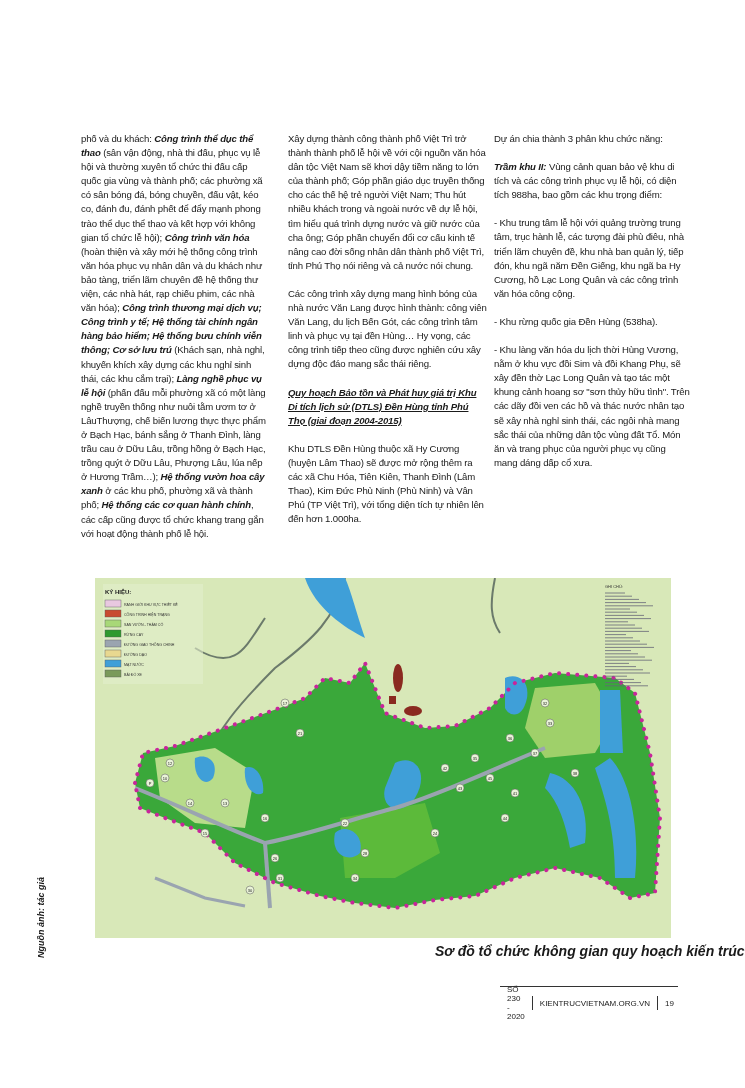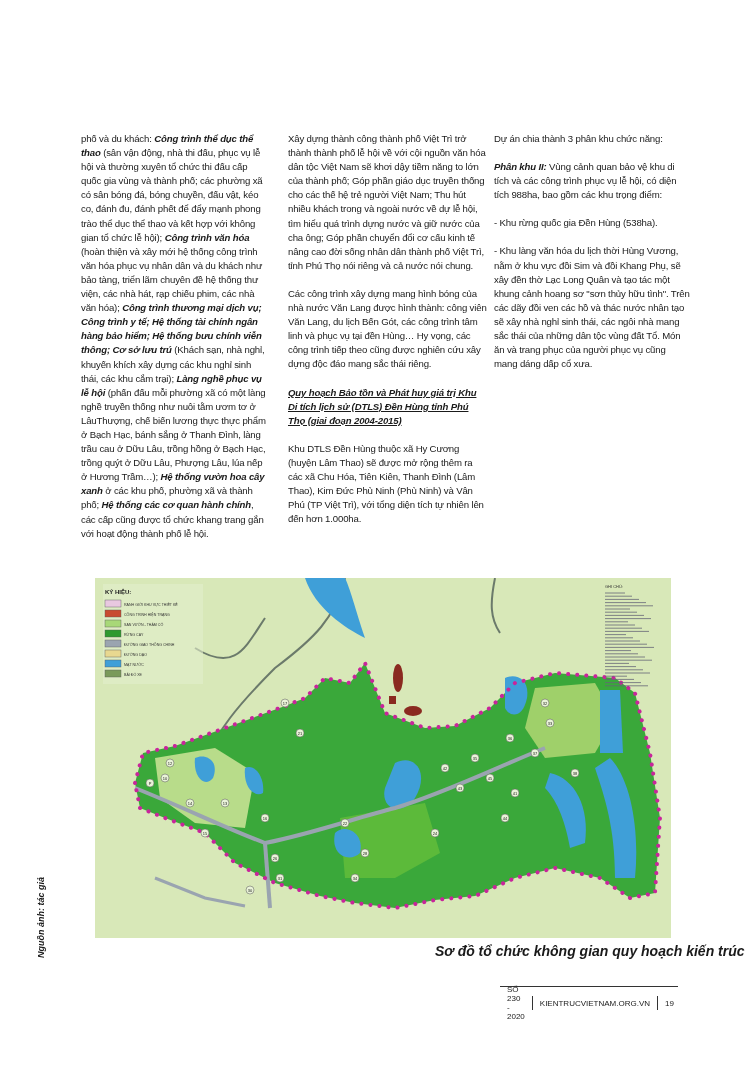--- a/index.html
+++ b/index.html
@@ -33,21 +33,22 @@
 
 <div class="col c2">
   <p>Xây dựng thành công thành phố Việt Trì trở thành thành phố lễ hội về với cội nguồn văn hóa dân tộc Việt Nam sẽ khơi dậy tiềm năng to lớn của thành phố; Góp phần giáo dục truyền thống cho các thế hệ trẻ người Việt Nam; Thu hút nhiều khách trong và ngoài nước về dự lễ hội, tìm hiểu quá trình dựng nước và giữ nước của cha ông; Góp phần chuyển đổi cơ cấu kinh tế nâng cao đời sống nhân dân thành phố Việt Trì, tỉnh Phú Thọ nói riêng và cả nước nói chung.</p>
   <p>Các công trình xây dựng mang hình bóng của nhà nước Văn Lang được hình thành: công viên Văn Lang, du lịch Bến Gót, các công trình tâm linh và phục vụ tại đền Hùng… Hy vọng, các công trình tiếp theo cũng được nghiên cứu xây dựng độc đáo mang sắc thái riêng.</p>
   <p class="hd">Quy hoạch Bảo tồn và Phát huy giá trị Khu Di tích lịch sử (DTLS) Đền Hùng tỉnh Phú Thọ (giai đoạn 2004-2015)</p>
   <p>Khu DTLS Đền Hùng thuộc xã Hy Cương (huyện Lâm Thao) sẽ được mở rộng thêm ra các xã Chu Hóa, Tiên Kiên, Thanh Đình (Lâm Thao), Kim Đức Phù Ninh (Phù Ninh) và Vân Phú (TP Việt Trì), với tổng diện tích tự nhiên lên đến hơn 1.000ha.</p>
 </div>
 
 <div class="col c3">
   <p>Dự án chia thành 3 phân khu chức năng:</p>
-  <p><span class="it">Phân khu II:</span><span> Vùng cảnh quan bảo vệ khu di tích và các công trình phục vụ lễ hội, có diện tích 988ha, bao gồm các khu trọng điểm:</span></p>
+  <p><span class="it">Trầm khu II:</span><span> Vùng cảnh quan bảo vệ khu di tích và các công trình phục vụ lễ hội, có diện tích 988ha, bao gồm các khu trọng điểm:</span></p>
+  <p>- Khu trung tâm lễ hội với quảng trường trung tâm, trục hành lễ, các tượng đài phù điêu, nhà triển lãm chuyên đề, khu nhà ban quản lý, tiếp đón, khu ngã năm Đền Giếng, khu ngã ba Hy Cương, hồ Lạc Long Quân và các công trình văn hóa công cộng.</p>
   <p>- Khu rừng quốc gia Đền Hùng (538ha).</p>
   <p>- Khu làng văn hóa du lịch thời Hùng Vương, nằm ở khu vực đồi Sim và đồi Khang Phụ, sẽ xây đền thờ Lạc Long Quân và tạo tác một khung cảnh hoang sơ "sơn thủy hữu tình". Trên các dãy đồi ven các hồ và thác nước nhân tạo sẽ xây nhà nghỉ sinh thái, các ngôi nhà mang sắc thái của những dân tộc vùng đất Tổ. Món ăn và trang phục của người phục vụ cũng mang dáng dấp cổ xưa.</p>
 </div>
 
 <div class="map">
   <svg width="576" height="360" viewBox="0 0 576 360">
     <rect x="0" y="0" width="576" height="360" fill="#d8e8b8"></rect>
 
     <path d="M90 220 C120 150 150 120 180 90 C220 60 240 40 250 0" stroke="#6b7a6b" stroke-width="2" fill="none"></path>
     <path d="M100 70 C140 95 150 70 170 40" stroke="#6b7a6b" stroke-width="2" fill="none"></path>

